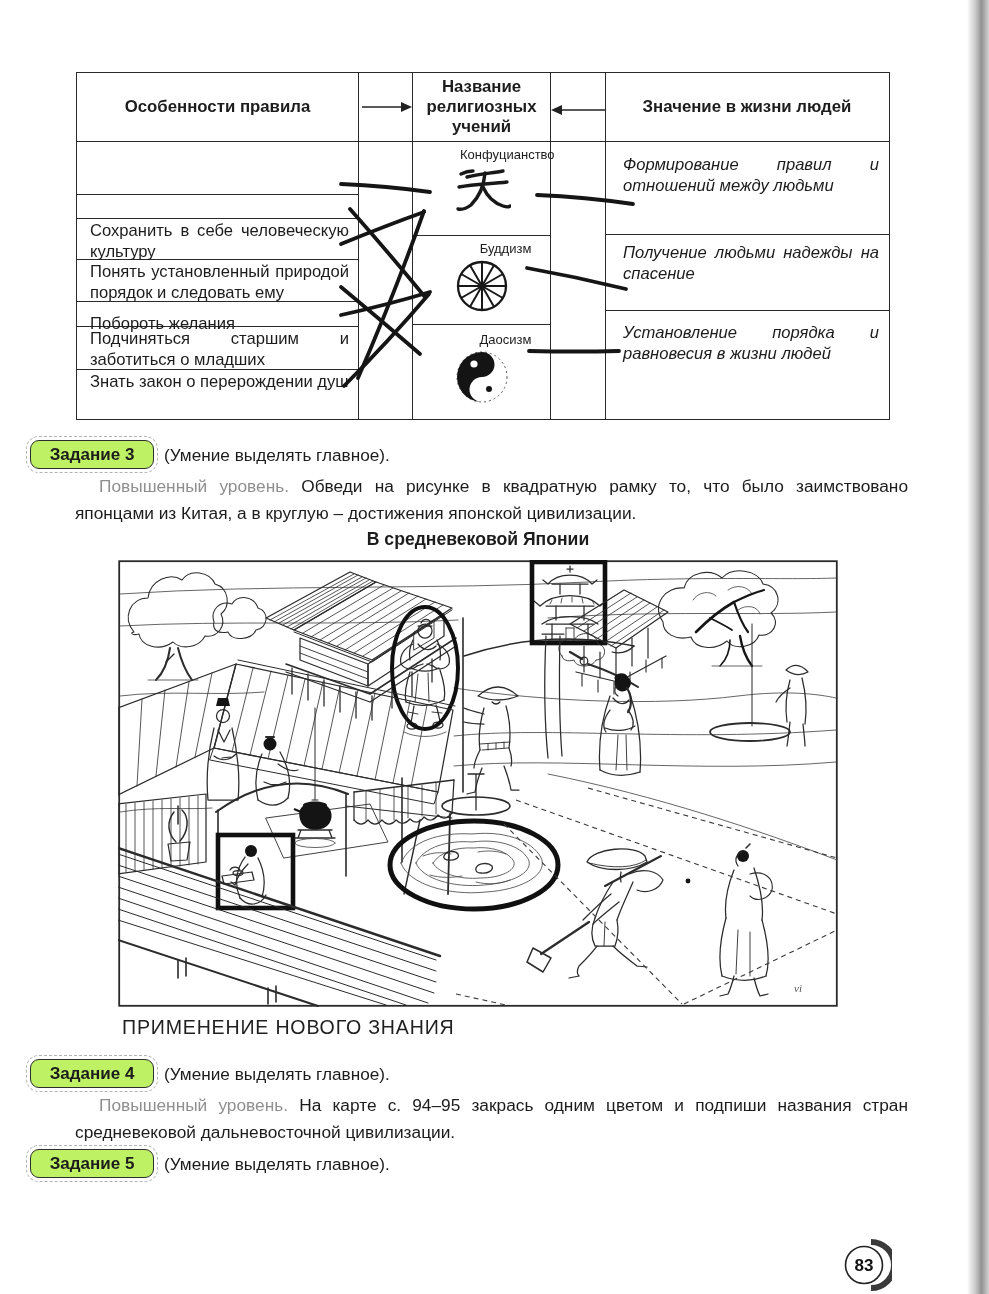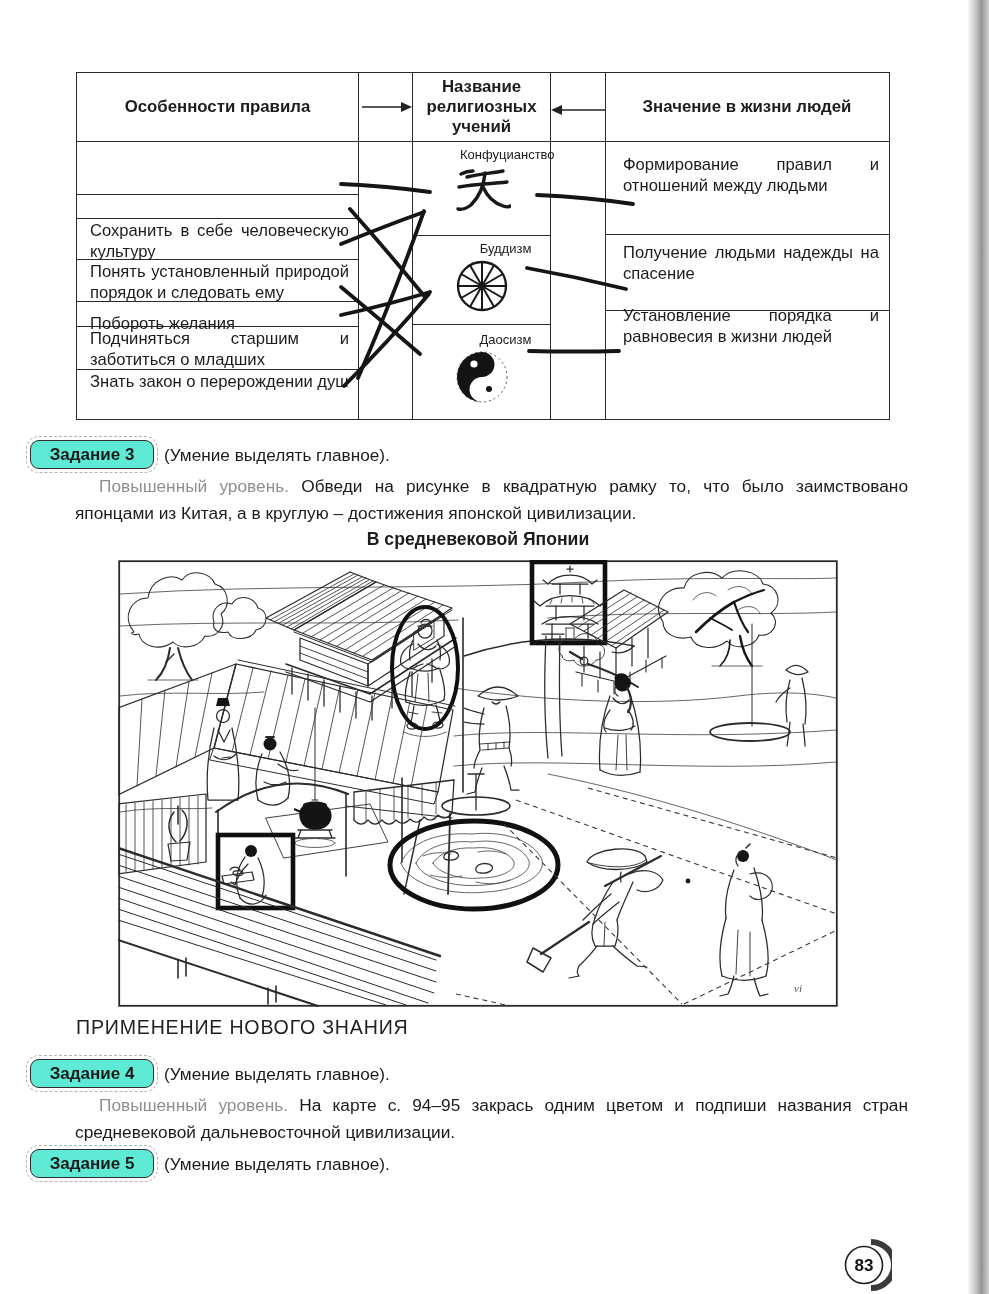--- a/index.html
+++ b/index.html
@@ -13,26 +13,26 @@
   .vline{position:absolute;top:0;bottom:0;width:1.4px;background:#2a2a2a;}
   .hline{position:absolute;height:1.4px;background:#2a2a2a;}
   .tcell{position:absolute;box-sizing:border-box;font-size:16.6px;line-height:20.6px;
          text-align:justify;padding:3px 9px 0 13px;}
   .tcell.single{padding-top:2px;}
   .thead{position:absolute;box-sizing:border-box;font-weight:bold;font-size:16.8px;line-height:20px;
          display:flex;align-items:center;justify-content:center;text-align:center;padding:0 6px;}
   .relcell{position:absolute;box-sizing:border-box;text-align:center;}
   .relname{font-size:13px;margin-top:6px;padding-left:48px;}
   .relsym{margin-top:2px;}
-  .mcell{padding-left:18px;padding-right:10px;}
+  .mcell{padding-left:18px;padding-right:10px;font-style:italic;}
   .arrow-svg{position:absolute;}
   .strokes{position:absolute;left:0;top:0;width:812px;height:346px;pointer-events:none;}
   
   .badge{position:absolute;left:30px;width:122px;height:27px;border:1.7px solid #2e2e2e;border-radius:9px;
-         outline:1.5px dashed #b3b3b3;outline-offset:3px;background:#5eead4;
+         outline:1.5px dashed #b3b3b3;outline-offset:3px;background:#bef264;
          display:flex;align-items:center;justify-content:center;font-weight:bold;font-size:17px;}
   .skill{position:absolute;left:164px;font-size:17.2px;}
   .para{position:absolute;left:75px;width:833px;font-size:17.3px;line-height:27.4px;
         text-align:justify;text-indent:24px;}
   .lvl{color:#8f8f8f;}
   .illu-title{position:absolute;left:118px;width:720px;text-align:center;font-weight:bold;font-size:17.6px;}
   .illu-box{position:absolute;left:118px;top:560px;width:720px;height:447px;}
   .sect-head{position:absolute;left:76px;font-size:19.6px;letter-spacing:0.8px;color:#1f1f1f;}
   .pagenum{position:absolute;left:840px;top:1238px;width:52px;height:54px;}
   
@@ -123,21 +123,21 @@
       <svg class="relsym" width="56" height="56" viewBox="0 0 56 56">
         <circle cx="28" cy="28" r="25" fill="none" stroke="#555" stroke-width="1" stroke-dasharray="2 3"></circle>
         <path d="M28,53 A25,25 0 0 1 28,3 A12.5,12.5 0 0 1 28,28 A12.5,12.5 0 0 0 28,53 Z" fill="#141414"></path>
         <circle cx="20" cy="15" r="3.6" fill="#ffffff"></circle>
         <circle cx="35" cy="40" r="3" fill="#141414"></circle>
       </svg>
     </div>
 
     <div class="tcell mcell" style="left:528px;top:68px;width:284px;height:93px;padding-top:14px;">Формирование правил и отношений между людьми</div>
     <div class="tcell mcell" style="left:528px;top:161px;width:284px;height:76px;padding-top:9px;">Получение людьми надежды на спасение</div>
-    <div class="tcell mcell" style="left:528px;top:220px;width:284px;height:109px;padding-top:13px;">Установление порядка и равновесия в жизни людей</div>
+    <div class="tcell mcell" style="left:528px;top:237px;width:284px;height:109px;padding-top:13px;">Установление порядка и равновесия в жизни людей</div>
 
     <svg class="strokes" viewBox="0 0 812 346">
       <g fill="none" stroke="#151515" stroke-width="3.8" stroke-linecap="round">
         <path d="M264,111 Q310,113 353,119"></path>
         <path d="M460,122 Q508,124 556,131"></path>
         <path d="M273,136 Q312,180 348,224"></path>
         <path d="M264,171 Q308,153 347,139"></path>
         <path d="M264,214 Q305,248 343,281"></path>
         <path d="M264,242 Q310,232 353,219"></path>
         <path d="M281,305 Q318,220 347,138"></path>
@@ -499,21 +499,21 @@
         <path class="p" d="M386,264 L564,444"></path>
         <path class="p" d="M566,444 L719,370"></path>
         <path class="p" d="M338,434 L388,445"></path>
       </g>
 
       <circle class="d" cx="570" cy="321" r="2.4"></circle>
       <text x="676" y="432" font-size="11" font-style="italic" fill="#555" font-family="Liberation Serif, serif">vi</text>
     </svg>
   </div>
 
-  <div class="sect-head" style="top:1016px;">ПРИМЕНЕНИЕ  НОВОГО  ЗНАНИЯ</div>
+  <div class="sect-head" style="top:1016px;margin-left:46px;">ПРИМЕНЕНИЕ  НОВОГО  ЗНАНИЯ</div>
 
   <div class="badge" style="top:1059px;">Задание 4</div>
   <div class="skill" style="top:1064px;">(Умение выделять главное).</div>
   <div class="para" style="top:1092px;"><span class="lvl">Повышенный уровень.</span><span> На карте с. 94–95 закрась одним цветом и подпиши названия стран средневековой дальневосточной цивилизации.</span></div>
 
   <div class="badge" style="top:1149px;">Задание 5</div>
   <div class="skill" style="top:1154px;">(Умение выделять главное).</div>
 
   <svg class="pagenum" viewBox="0 0 52 54">
     <path d="M31,4 A22.5,22.5 0 0 1 31,50" fill="none" stroke="#3a3a3a" stroke-width="6"></path>

